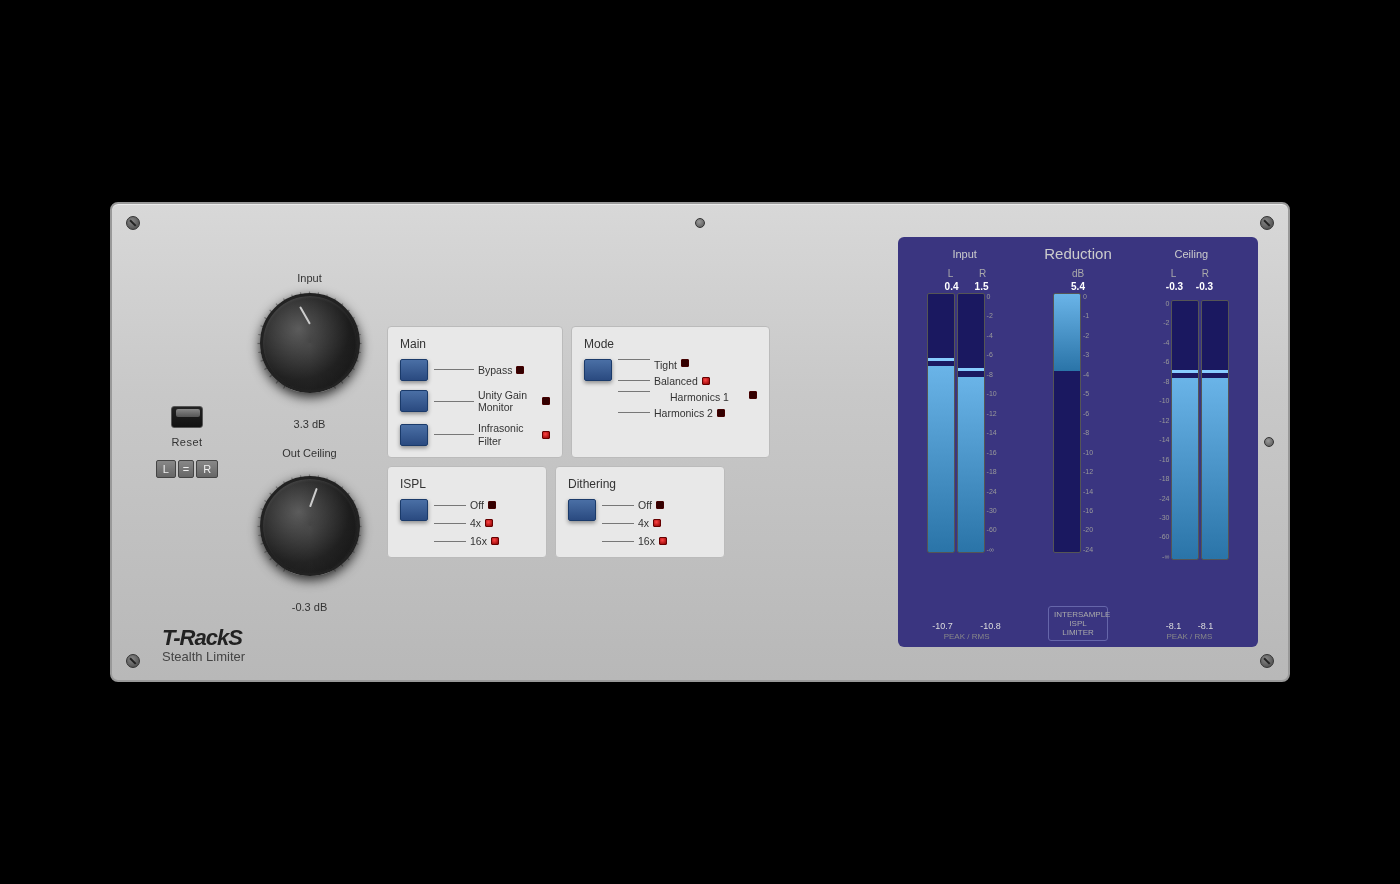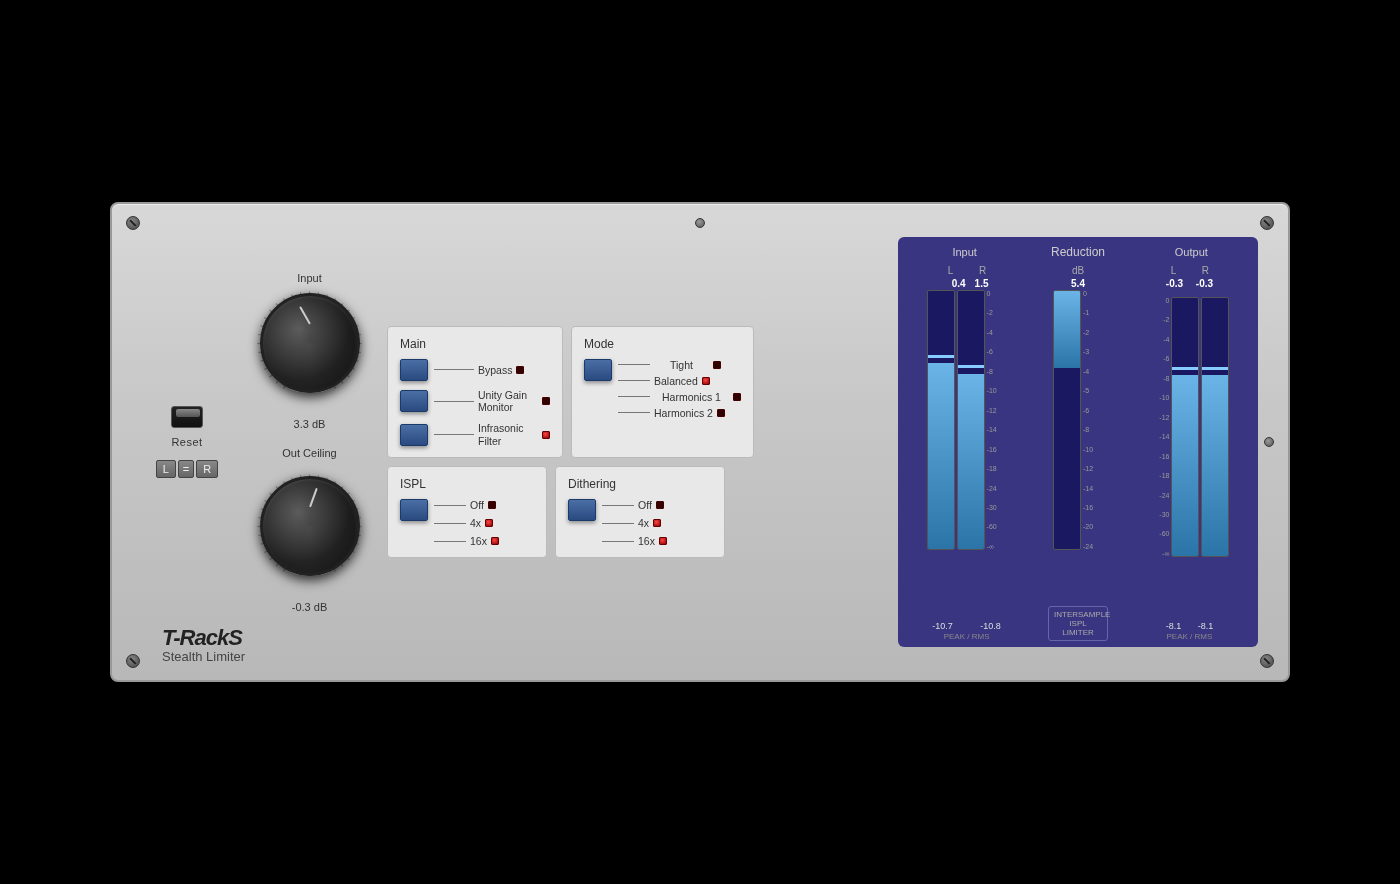--- a/index.html
+++ b/index.html
@@ -473,33 +473,33 @@
         </div>
       </div>
 
       <div class="panel-box" style="min-width:170px">
         <div class="panel-box-title">Mode</div>
 
         <div style="display:flex;align-items:flex-start;gap:6px;margin-bottom:4px">
           <div class="mode-blue-btn"></div>
           <div style="display:flex;flex-direction:column;gap:4px">
 
-            <div style="display:flex;align-items:center;gap:20px">
+            <div style="display:flex;align-items:flex-start;gap:4px">
               <div style="width:32px;height:0;border-top:1.5px solid #777"></div>
               <div class="switch-label">Tight</div>
               <div class="dark-indicator"></div>
             </div>
 
             <div style="display:flex;align-items:center;gap:4px">
               <div style="width:32px;height:0;border-top:1.5px solid #777"></div>
               <div class="switch-label">Balanced</div>
               <div class="red-indicator"></div>
             </div>
 
-            <div style="display:flex;align-items:center;gap:12px">
+            <div style="display:flex;gap:20px">
               <div style="width:32px;height:0;border-top:1.5px solid #777"></div>
               <div class="switch-label">Harmonics 1</div>
               <div class="dark-indicator"></div>
             </div>
 
             <div style="display:flex;align-items:center;gap:4px">
               <div style="width:32px;height:0;border-top:1.5px solid #777"></div>
               <div class="switch-label">Harmonics 2</div>
               <div class="dark-indicator"></div>
             </div>
@@ -557,33 +557,33 @@
           </div>
         </div>
       </div>
     </div>
   </div>
 
   <div style="background:#3a3580;border-radius:6px;padding:8px 10px 6px;height:410px;display:flex;flex-direction:column;gap:4px;min-width:360px;">
 
     <div style="display:flex;justify-content:space-around;align-items:center;margin-bottom:2px">
       <div style="font-family:Arial,sans-serif;font-size:11px;color:#ccc;flex:1;text-align:center">Input</div>
-      <div style="font-family:Arial,sans-serif;font-size:12px;color:#ccc;flex:1;text-align:center">Reduction</div>
-      <div style="font-family:Arial,sans-serif;font-size:11px;color:#ccc;flex:1;text-align:center">Output</div>
+      <div style="font-family:Arial,sans-serif;font-size:15px;color:#ccc;flex:1;text-align:center">Reduction</div>
+      <div style="font-family:Arial,sans-serif;font-size:11px;color:#ccc;flex:1;text-align:center">Ceiling</div>
     </div>
 
     <div style="display:flex;gap:6px;flex:1;align-items:stretch">
 
       <div style="display:flex;flex-direction:column;align-items:center;flex:1">
         <div style="display:flex;gap:4px;align-items:flex-end;margin-bottom:2px">
           <div style="width:28px;font-family:Arial,sans-serif;font-size:10px;color:#aaa;text-align:center">L</div>
           <div style="width:28px;font-family:Arial,sans-serif;font-size:10px;color:#aaa;text-align:center">R</div>
         </div>
         <div style="display:flex;gap:2px;align-items:flex-end;margin-bottom:1px">
-          <div style="width:28px;font-family:Arial,sans-serif;font-size:10px;color:#fff;font-weight:bold;text-align:right">0.4</div>
+          <div style="width:28px;font-family:Arial,sans-serif;font-size:10px;color:#fff;font-weight:bold;text-align:center">0.4</div>
           <div style="width:28px;font-family:Arial,sans-serif;font-size:10px;color:#fff;font-weight:bold;text-align:center">1.5</div>
         </div>
 
         <div style="display:flex;gap:2px;align-items:stretch;flex:1">
           <div style="display:flex;gap:2px">
 
             <div style="width:28px;background:#1a1860;border:1px solid #555;border-radius:2px;position:relative;overflow:hidden;height:260px">
               <div style="position:absolute;bottom:0;left:0;right:0;height:72%;background:linear-gradient(180deg,#6ab4e8,#4a94c8 50%,#2a74a8)"></div>
               <div style="position:absolute;height:3px;left:0;right:0;bottom:74%;background:#88ccff"></div>
             </div>

